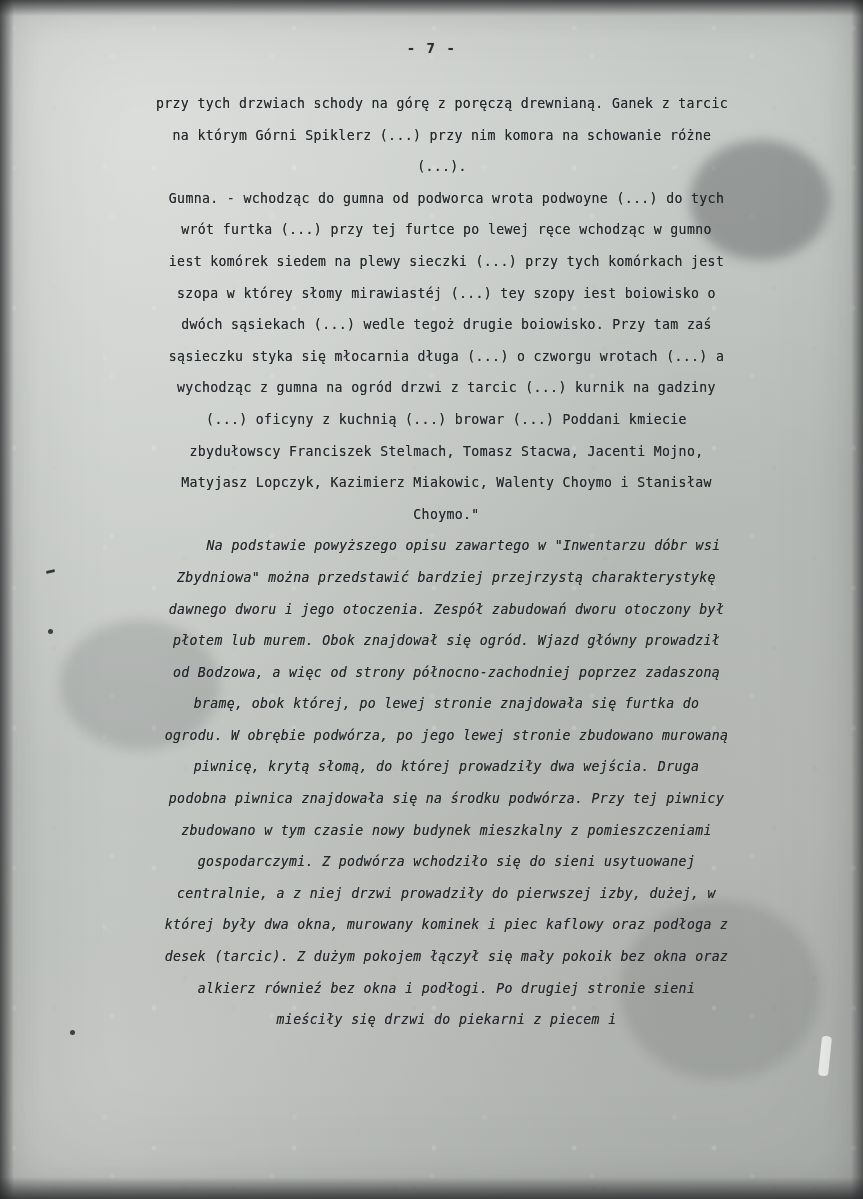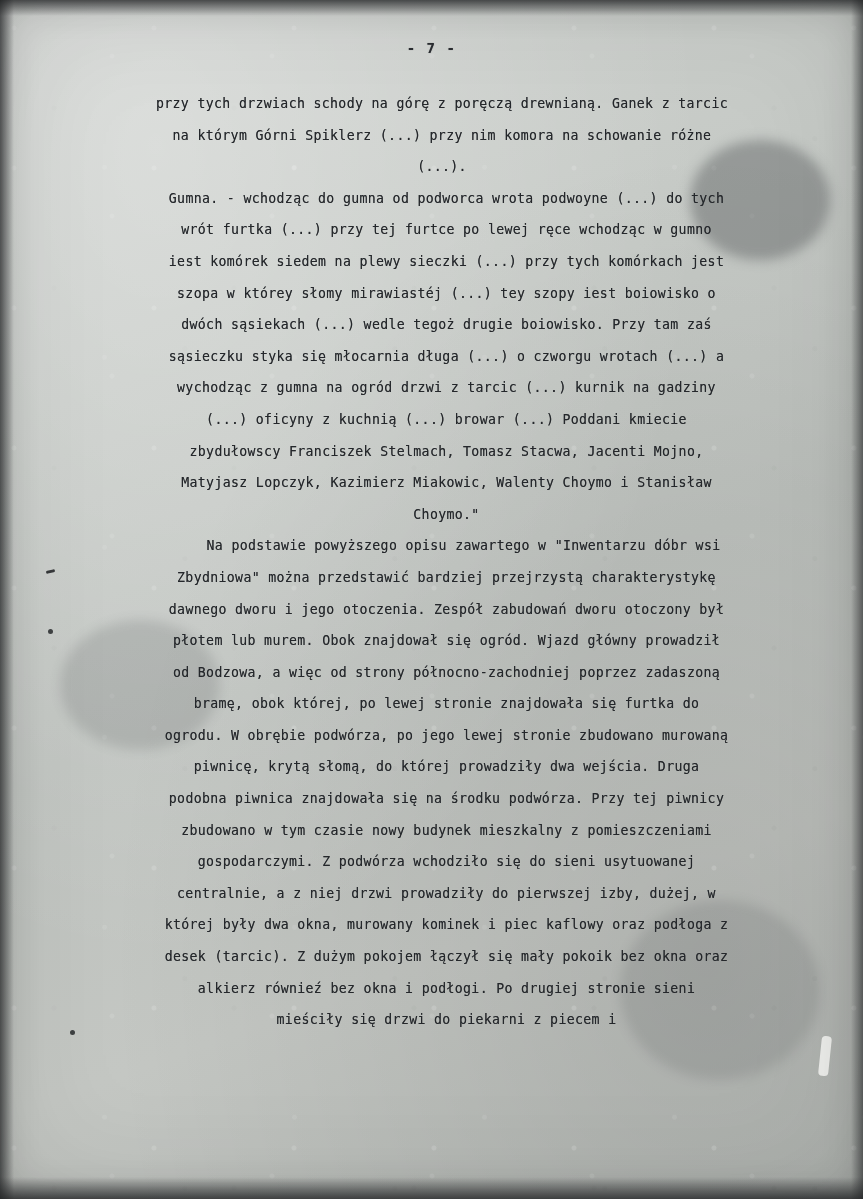--- a/index.html
+++ b/index.html
@@ -89,21 +89,21 @@
     margin: 0;
     font-size: 13.2px;
     line-height: 31.6px;
     letter-spacing: 0.35px;
     color: #24272b;
     text-shadow: 0 0 .6px rgba(20,22,25,.5);
     white-space: pre-wrap;
   }
   p.para + p.para { margin-top: 0; margin-left: 9px; }
 
-  .para.indent { text-indent: 34px; }
+  .para.indent { text-indent: 34px; font-style: italic; }
 
   
   .margin-mark {
     position: absolute;
     width: 9px;
     height: 3px;
     background: #1d1f22;
     border-radius: 2px;
     transform: rotate(-12deg);
     opacity: .85;

